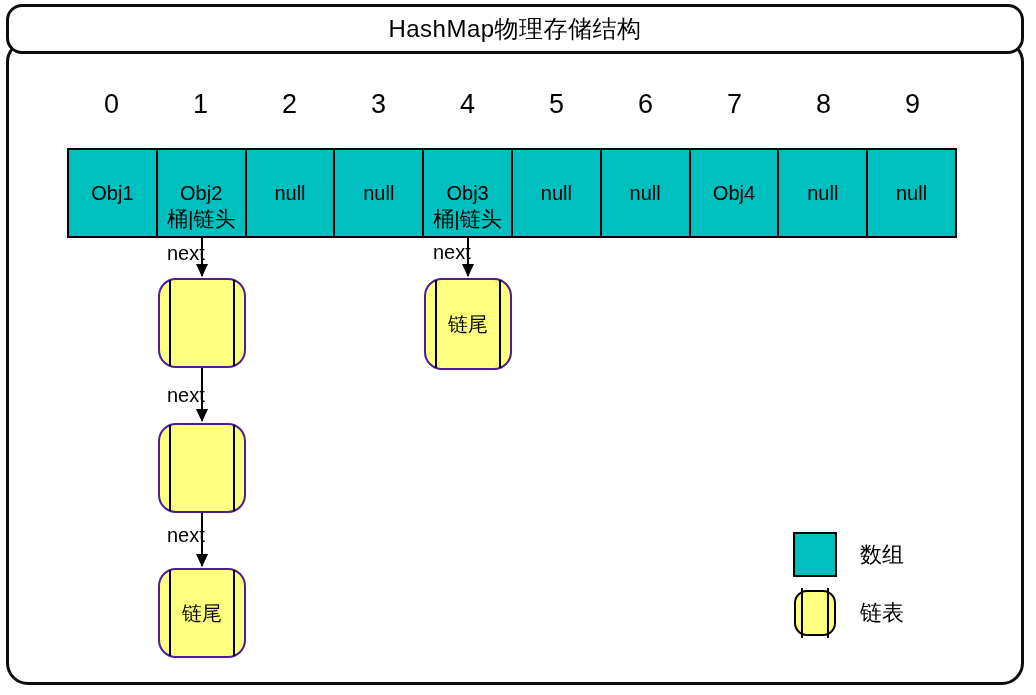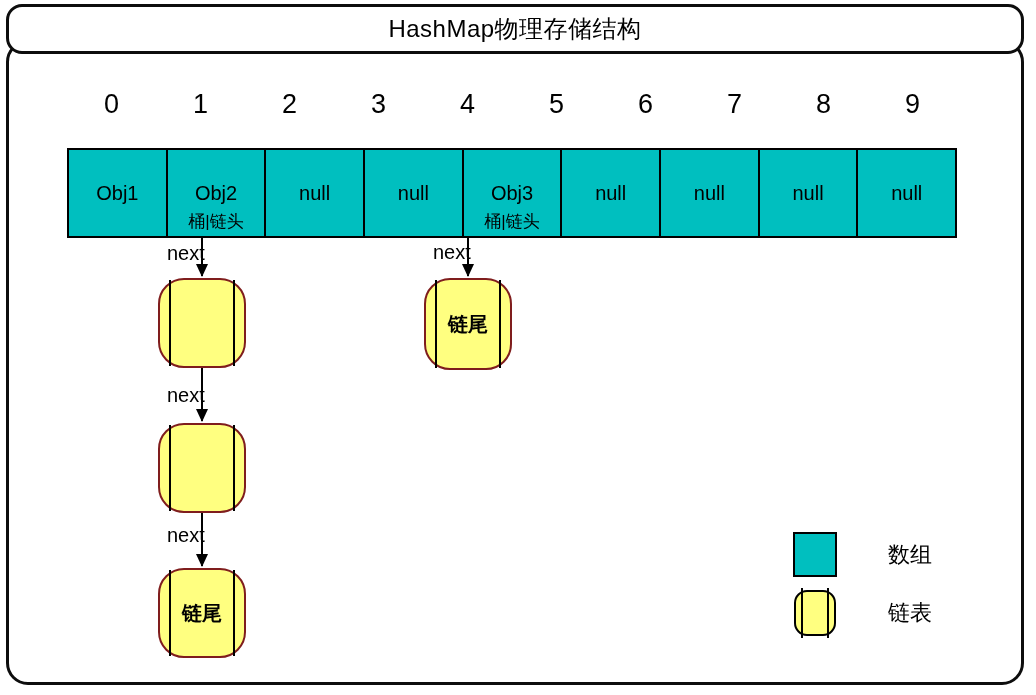--- a/index.html
+++ b/index.html
@@ -36,52 +36,52 @@
     display:flex;border:2px solid #000;background:#00bfbf;
     box-sizing:border-box;z-index:4;
   }
   .cell{flex:1;position:relative;border-left:2px solid #000;background:#00bfbf;padding-left:47px;}
   .cell:first-child{border-left:none;}
   .cell-value{
     position:absolute;inset:0;display:flex;align-items:center;justify-content:center;
     font-size:20px;
   }
   .cell-sub{
-    position:absolute;left:0;right:0;bottom:3px;text-align:center;font-size:17px;
+    position:absolute;left:0;right:0;bottom:3px;text-align:center;font-size:21px;
   }
   
   .arrows{position:absolute;left:0;top:0;width:1036px;height:695px;z-index:5;pointer-events:none;}
   .edge-label{
     position:absolute;width:70px;text-align:left;font-size:20px;z-index:6;
   }
   
   .lnode{
     position:absolute;width:88px;height:90px;background:#ffff80;
-    border:2px solid #7f1d1d;border-radius:26px;box-sizing:border-box;z-index:5;font-weight:bold;
+    border:2px solid #4c1d95;border-radius:18px;box-sizing:border-box;z-index:5;
   }
   .lnode .node-label{
     position:absolute;inset:0;display:flex;align-items:center;justify-content:center;
     font-size:20px;
   }
   .side-line{position:absolute;top:0;bottom:0;width:2px;background:#000;}
   .side-line.l{left:9px;} .side-line.r{right:9px;}
   
   .legend-swatch-array{
     position:absolute;left:793px;top:532px;width:44px;height:45px;
     background:#00bfbf;border:2px solid #000;box-sizing:border-box;z-index:4;
   }
   .legend-swatch-list{
     position:absolute;left:794px;top:590px;width:42px;height:46px;
     background:#ffff80;border:2px solid #000;border-radius:13px;box-sizing:border-box;z-index:4;
   }
   .legend-swatch-list .side-line{top:-4px;bottom:-4px;}
   .legend-swatch-list .side-line.l{left:5px;}
   .legend-swatch-list .side-line.r{right:5px;}
   .legend-label{
-    position:absolute;left:888px;height:45px;display:flex;align-items:center;
+    position:absolute;left:860px;height:45px;display:flex;align-items:center;
     font-size:22px;z-index:4;
   }
   .legend-label.a{top:532px;}
   .legend-label.b{top:590px;height:46px;}
 </style>
 </head>
 <body>
 
 <div class="stage">
 
@@ -124,20 +124,24 @@
     <div class="cell">
       <span class="cell-value">Obj3</span>
       <span class="cell-sub">桶|链头</span>
     </div>
     <div class="cell">
       <span class="cell-value">null</span>
       <span class="cell-sub"></span>
     </div>
     <div class="cell">
       <span class="cell-value">null</span>
+      <span class="cell-sub"></span>
+    </div>
+    <div class="cell">
+      <span class="cell-value">Obj4</span>
       <span class="cell-sub"></span>
     </div>
     <div class="cell">
       <span class="cell-value">null</span>
       <span class="cell-sub"></span>
     </div>
     <div class="cell">
       <span class="cell-value">null</span>
       <span class="cell-sub"></span>
     </div>

